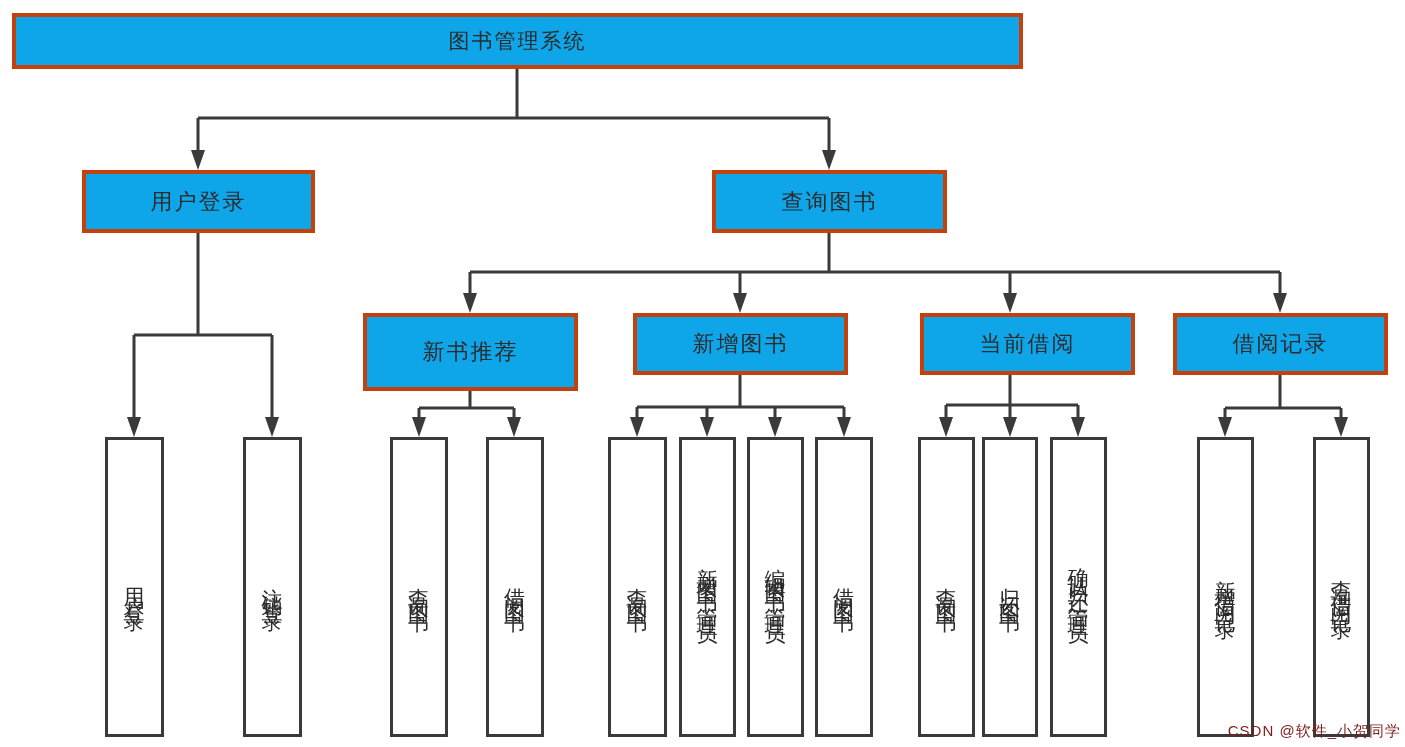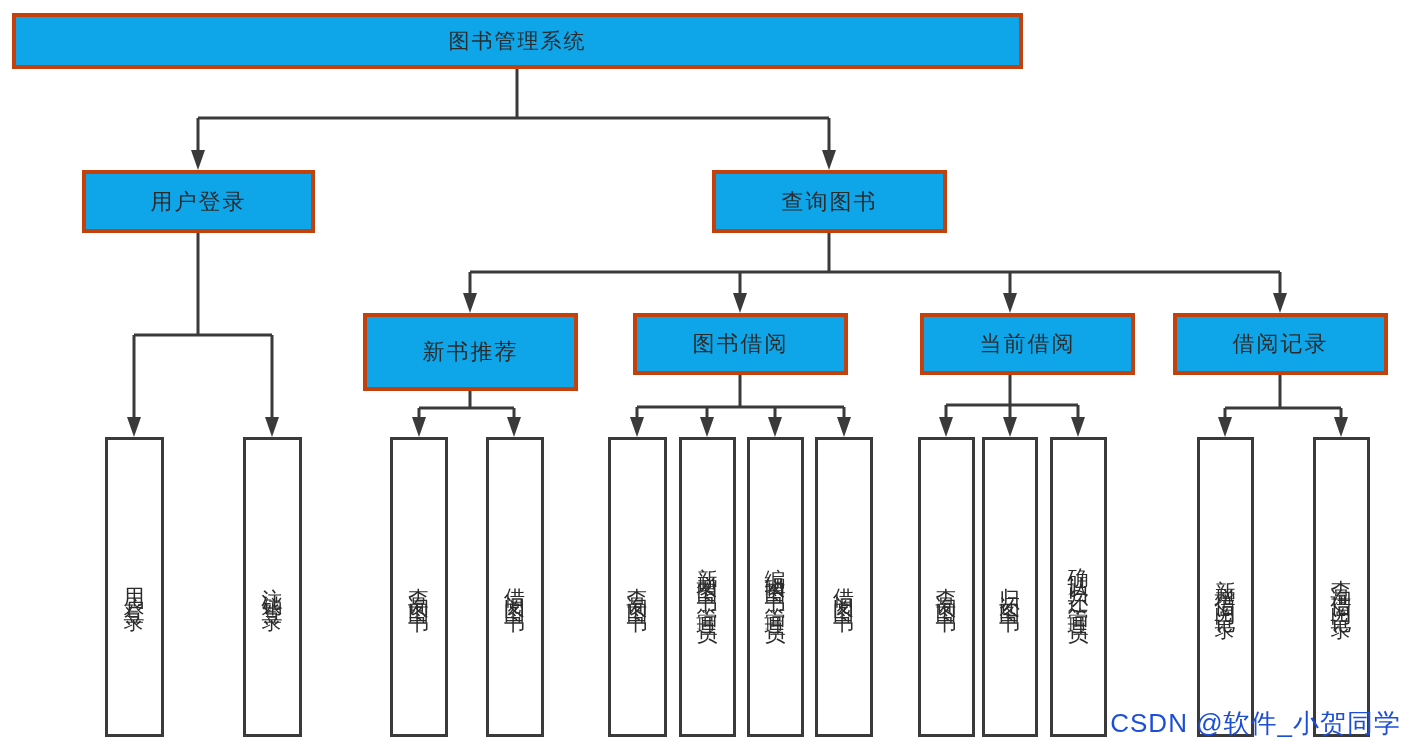--- a/index.html
+++ b/index.html
@@ -39,22 +39,22 @@
     text-orientation:mixed;
     color:#2b2b2b;
     font-size:21px;
     letter-spacing:8px;
     line-height:1.0;
     white-space:nowrap;
   }
   .watermark{
     position:absolute;
     right:4px;bottom:6px;
-    color:#1d4ed8;
-    font-size:26px;
+    color:#7f1d1d;
+    font-size:15px;
     z-index:3;
     letter-spacing:1px;
   }
 </style>
 </head>
 <body>
 
 <div id="stage">
 
   <svg class="connectors" width="1405" height="747" viewBox="0 0 1405 747">
@@ -105,21 +105,21 @@
     <span class="lbl">用户登录</span>
   </div>
   <div class="node" style="left:712px;top:170px;width:235px;height:63px;">
     <span class="lbl">查询图书</span>
   </div>
 
   <div class="node" style="left:363px;top:313px;width:215px;height:78px;">
     <span class="lbl">新书推荐</span>
   </div>
   <div class="node" style="left:633px;top:313px;width:215px;height:62px;">
-    <span class="lbl">图书借阅</span>
+    <span class="lbl">新增图书</span>
   </div>
   <div class="node" style="left:903px;top:313px;width:215px;height:62px;margin-left:17px;">
     <span class="lbl">当前借阅</span>
   </div>
   <div class="node" style="left:1173px;top:313px;width:215px;height:62px;">
     <span class="lbl">借阅记录</span>
   </div>
 
   <div class="leaf" style="left:105px;top:437px;width:59px;height:300px;">
     <span class="vlbl">用户登录</span>

